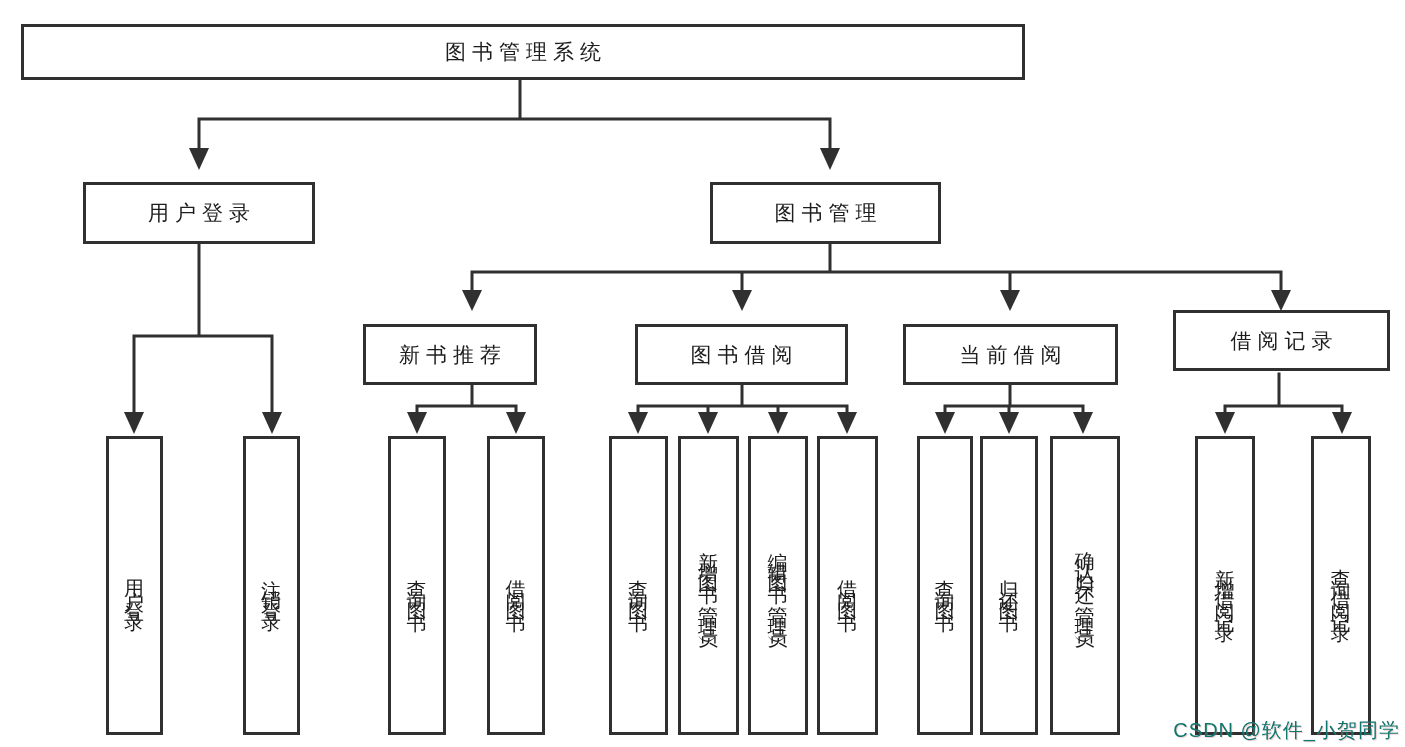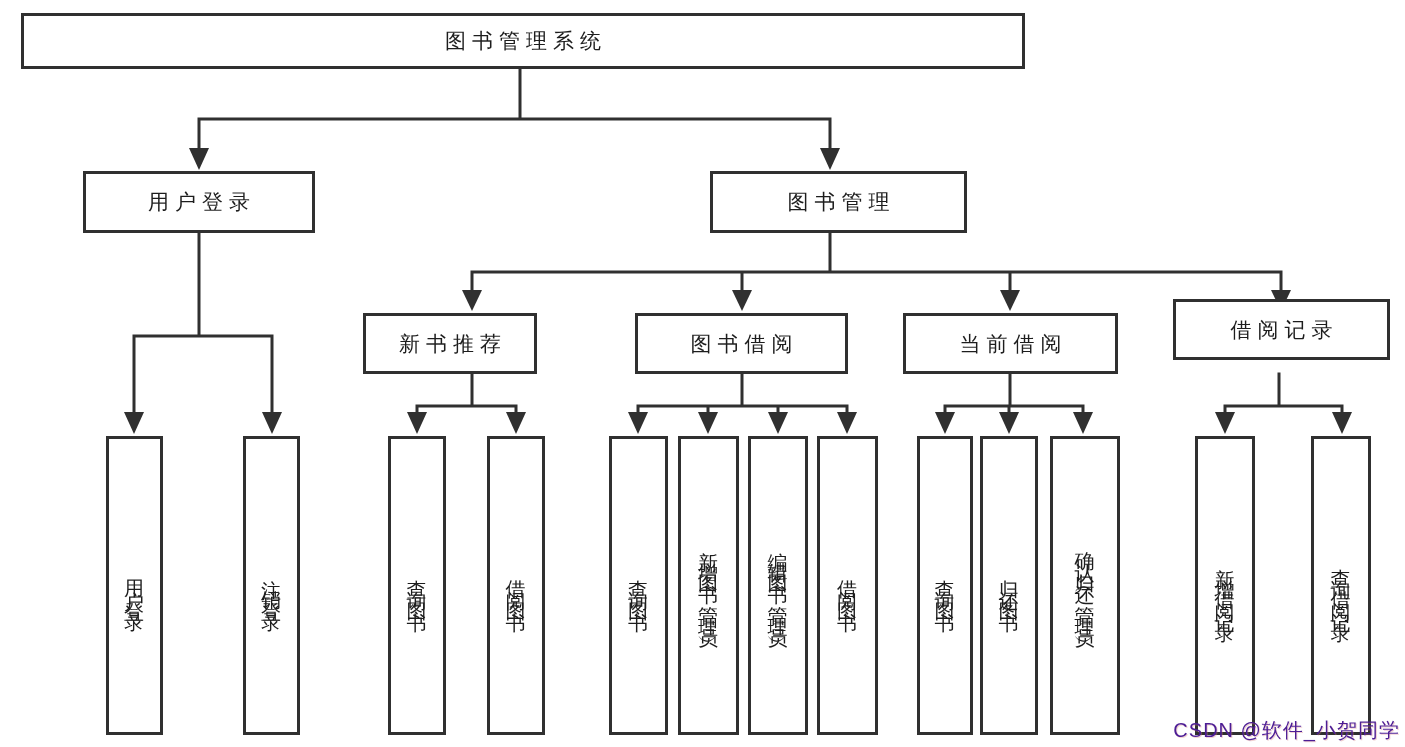--- a/index.html
+++ b/index.html
@@ -9,35 +9,36 @@
     font-family:"Liberation Sans", sans-serif;
     color:#1d1d1d;
   }
   svg.connectors { position:absolute; left:0; top:0; }
   .node {
     position:absolute; box-sizing:border-box;
     background:#ffffff; border:3px solid #303030;
     display:flex; align-items:center; justify-content:center;
     font-size:21px; letter-spacing:6px; padding-left:6px;
     white-space:nowrap;
+    margin-top:11px;
   }
   .leaf {
     position:absolute; box-sizing:border-box;
     top:436px; height:299px;
     background:#ffffff; border:3px solid #303030;
     display:flex; align-items:center; justify-content:center;
   }
   .leaf span {
     writing-mode:vertical-rl;
     font-size:20px; letter-spacing:11px; line-height:1.1;
   }
   .watermark {
     position:absolute; right:5px; bottom:3px;
     font-size:20px; letter-spacing:1px;
-    color:#4c1d95;
+    color:#0f766e;
     text-shadow:1px 1px 0 rgba(214,125,125,0.35);
     white-space:nowrap;
   }
 </style>
 </head>
 <body>
 
 <div class="canvas">
 
   <svg class="connectors" width="1405" height="747" viewBox="0 0 1405 747">
@@ -80,21 +81,21 @@
     </g>
   </svg>
 
   <div class="node" style="left:21px;top:13px;width:1004px;height:56px">
     <span>图书管理系统</span>
   </div>
 
   <div class="node" style="left:83px;top:171px;width:232px;height:62px">
     <span>用户登录</span>
   </div>
-  <div class="node" style="left:710px;top:171px;width:257px;height:62px">
+  <div class="node" style="left:710px;top:171px;width:231px;height:62px">
     <span>图书管理</span>
   </div>
 
   <div class="node" style="left:363px;top:313px;width:174px;height:61px">
     <span>新书推荐</span>
   </div>
   <div class="node" style="left:903px;top:313px;width:215px;height:61px">
     <span>当前借阅</span>
   </div>
   <div class="node" style="left:635px;top:313px;width:213px;height:61px">

